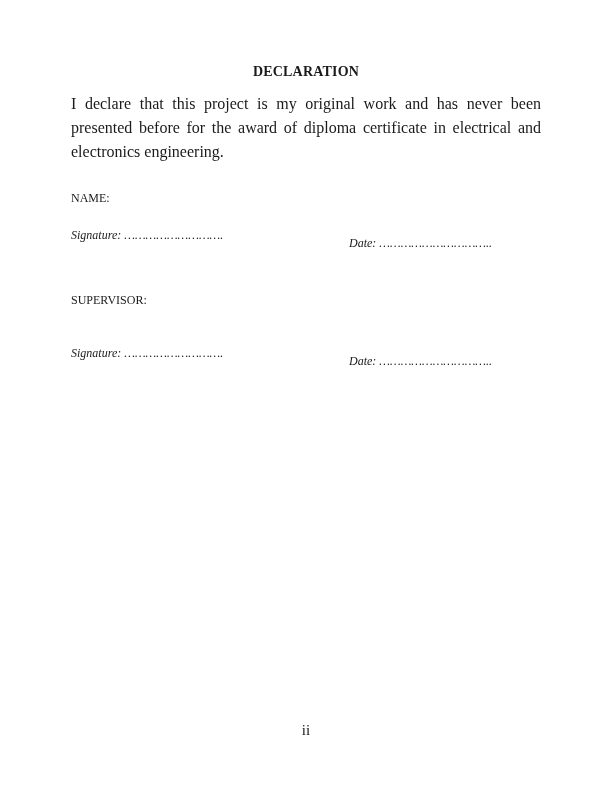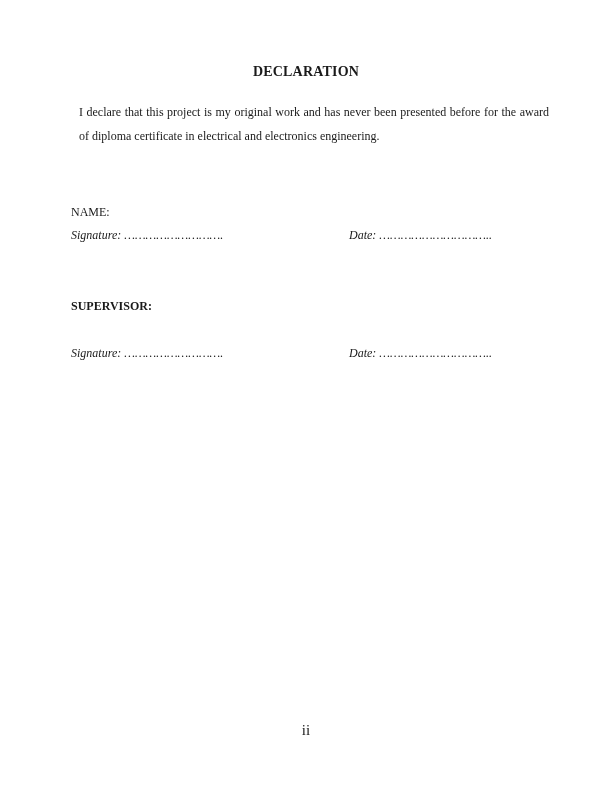--- a/index.html
+++ b/index.html
@@ -23,49 +23,50 @@
   }
   .doc-heading {
     top: 64px;
     text-align: center;
     font-size: 14px;
     font-weight: bold;
     line-height: normal;
     letter-spacing: 0.2px;
   }
   .doc-para {
-    font-size: 12px;
+    font-size: 16px;
     line-height: 24px;
     text-align: justify;
-    margin: 8px;
+    margin: 0;
   }
   .para-1 { top: 92px; }
   .para-2 { top: 142px; }
   .label-line {
     font-size: 12px;
     line-height: 24px;
   }
-  .name-line { top: 200px; }
-  .supervisor-line { top: 294px; font-weight: bold; }
+  .name-line { top: 186px; }
+  .supervisor-line { top: 288px; }
   .sig-row {
     font-size: 12px;
     line-height: 24px;
     height: 24px;
   }
   .sig-row-1 { top: 223px; }
   .sig-row-2 { top: 341px; }
   .sig-cell {
     position: absolute;
     left: 0;
     top: 0;
     white-space: nowrap;
     font-style: italic;
   }
   .date-cell {
     left: 278px;
+    margin-top: 8px;
   }
   .page-number {
     position: absolute;
     left: 0;
     top: 722px;
     width: 612px;
     text-align: center;
     font-size: 15px;
     line-height: normal;
   }

